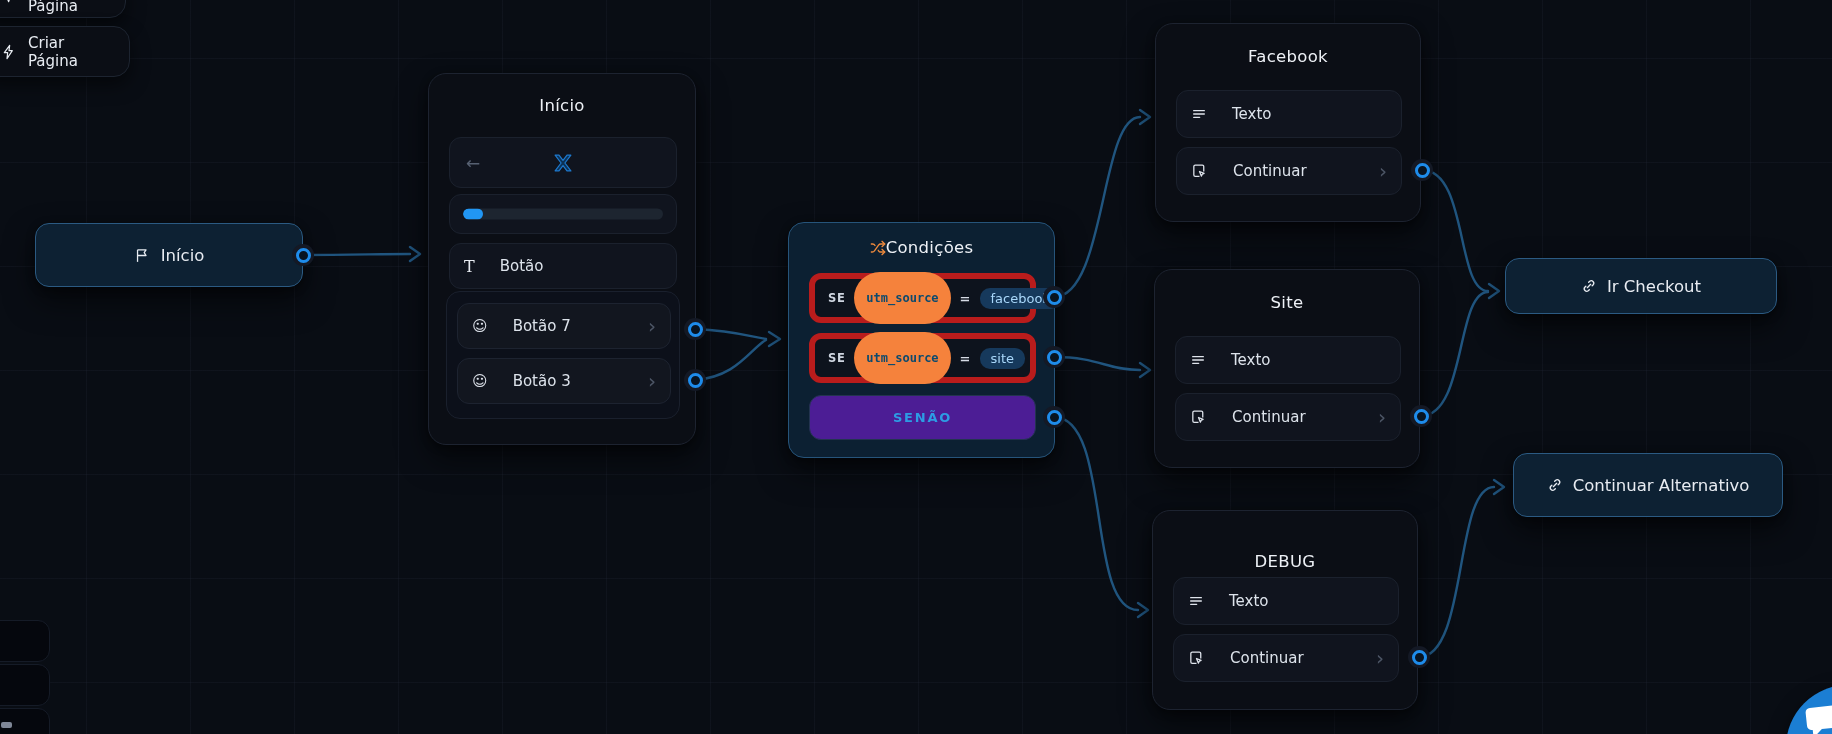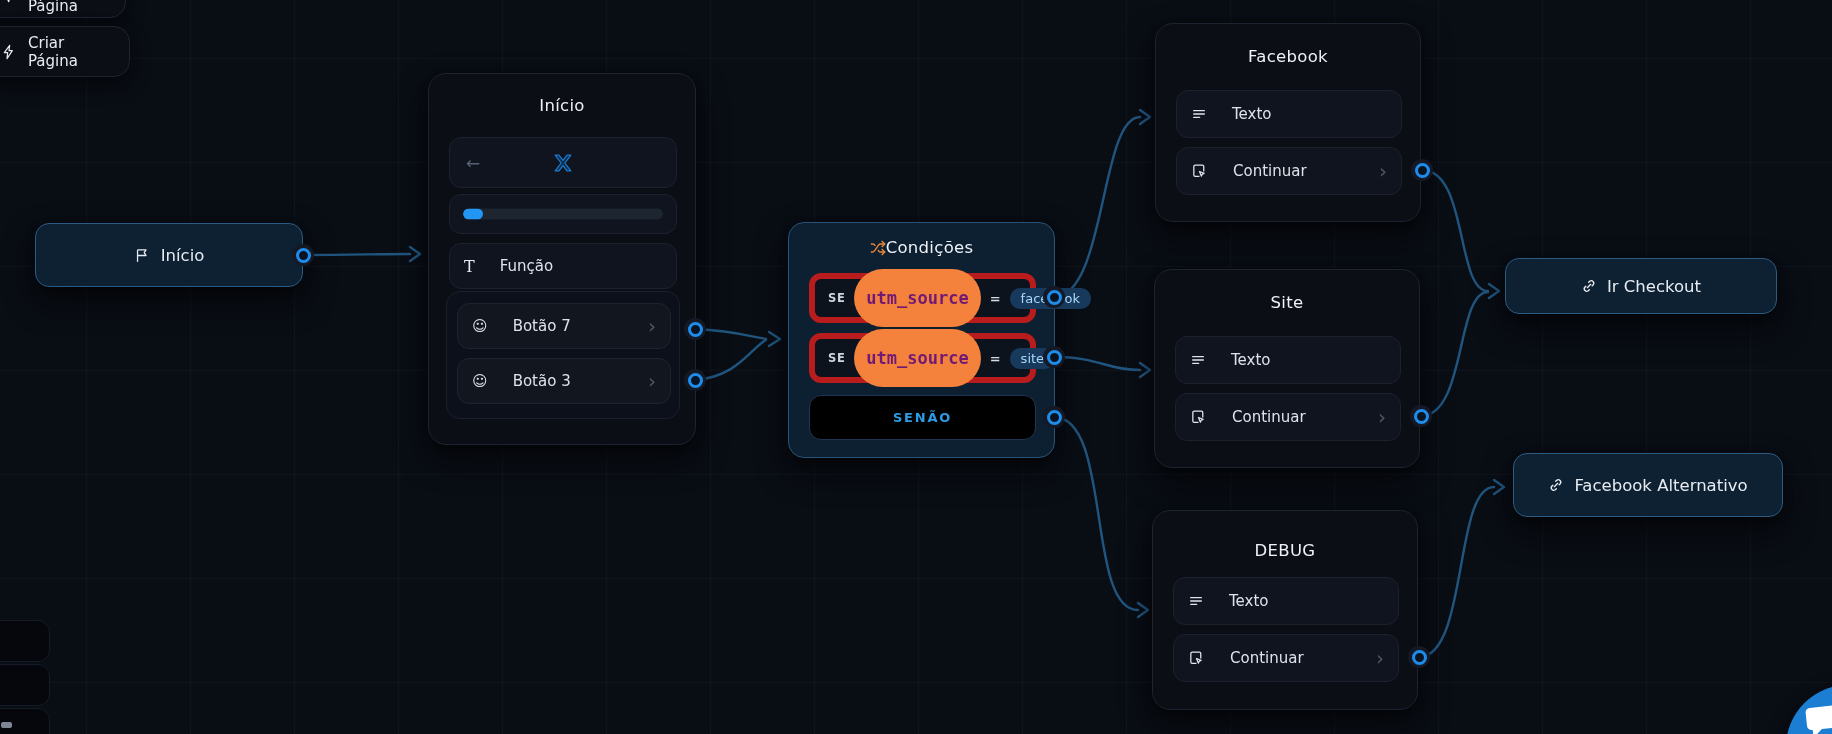--- a/index.html
+++ b/index.html
@@ -50,25 +50,25 @@
   .group .card { background:#12161f; border:1px solid #1d2330; }
   .t-glyph { font-family:"DejaVu Serif", serif; font-size:16px; color:#e8ecf2; }
   .smiley { font-size:15px; color:#dfe4ec; }
 
   
   .cond-node { background:#0c2032; border:1.5px solid #26547a; border-radius:16px; }
   .cond-title { display:flex; align-items:center; justify-content:center; }
   .cond-row { position:absolute; background:#0d131d; border:6px solid #b91c1c; border-radius:12px; }
   .cond-inner { display:flex; align-items:center; gap:9px; padding:0 13px; height:100%; }
   .kw { font-size:11.5px; font-weight:600; letter-spacing:.6px; color:#cdd4df; }
-  .pill-var { background:#f5823c; color:#701a75; border-radius:999px; padding:19px 12px;
-              font-family:"DejaVu Sans Mono", monospace; font-size:17px; font-weight:700; }
+  .pill-var { background:#f5823c; color:#0c4a6e; border-radius:999px; padding:19px 12px;
+              font-family:"DejaVu Sans Mono", monospace; font-size:12px; font-weight:700; }
   .op { font-size:13px; font-weight:700; color:#d6dce6; }
   .pill-val { background:#16395c; color:#a9d7fa; border-radius:10px; padding:3px 11px; font-size:13px; }
-  .else-row { background:#000000; border:1px solid #233450; }
+  .else-row { background:#4c1d95; border:1px solid #233450; }
   .else-label { width:100%; text-align:center; font-size:13px; font-weight:700;
                 letter-spacing:1.8px; color:#2d9ce4; }
 
   
   .toolbtn { position:absolute; background:#0b0e15; border:1px solid #1d2430; border-radius:16px;
              box-shadow:0 8px 18px rgba(0,0,0,.5); display:flex; align-items:center; gap:11px;
              padding:0 18px; font-size:15px; color:#e8ecf2; }
 
   
   .left-stack { position:absolute; left:-34px; width:84px; height:42px; border-radius:12px;
@@ -131,21 +131,21 @@
 
   <div class="card" style="left:20px; top:120px; width:228px; height:40px;">
     <div class="progress-track">
       <div class="progress-fill" style="width: 10%;"></div>
     </div>
   </div>
 
   <div class="card" style="left:20px; top:169px; width:228px; height:46px;">
     <div class="rowflex">
       <span class="t-glyph">T</span>
-      <span class="rowlabel">Função</span>
+      <span class="rowlabel">Botão</span>
     </div>
   </div>
 
   <div class="group" style="left:17px; top:217px; width:234px; height:128px;">
     <div class="card" style="left:10px; top:11px; width:214px; height:46px;">
       <div class="rowflex">
         <span class="smiley">☺</span>
         <span class="rowlabel">Botão 7</span>
         <span class="chev">›</span>
       </div>
@@ -237,21 +237,21 @@
         <path d="M18 12 V5 a2 2 0 0 0 -2 -2 H6 a2 2 0 0 0 -2 2 v12 a2 2 0 0 0 2 2 h6"></path>
         <path d="M12 12 l2.6 6.5 1.3-2.6 2.6-1.3 Z"></path>
       </svg>
       <span class="rowlabel">Continuar</span>
       <span class="chev">›</span>
     </div>
   </div>
 </div>
 
 <div class="node" style="left:1152px; top:510px; width:266px; height:200px;">
-  <div class="node-title" style="top:30px;">DEBUG</div>
+  <div class="node-title" style="top:41px;">DEBUG</div>
   <div class="card" style="left:20px; top:66px; width:226px; height:48px;">
     <div class="rowflex">
       <svg class="icon16" viewBox="0 0 24 24" fill="none" stroke="#dfe4ec" stroke-width="2" stroke-linecap="round">
         <line x1="4" y1="7" x2="20" y2="7"></line>
           <line x1="4" y1="12" x2="20" y2="12"></line>
           <line x1="4" y1="17" x2="13" y2="17"></line>
       </svg>
       <span class="rowlabel">Texto</span>
     </div>
   </div>
@@ -278,21 +278,21 @@
   </div>
 </div>
 
 <div class="node node-blue" style="left:1513px; top:453px; width:270px; height:64px;">
   <div class="centerflex">
     <svg class="icon16" viewBox="0 0 24 24" fill="none" stroke="#e8ecf2" stroke-width="2" stroke-linecap="round">
       <path d="M9.5 14.5 L14.5 9.5"></path>
       <path d="M11.5 6.5 l1.6-1.6 a3.7 3.7 0 0 1 5.2 5.2 L16.7 11.7"></path>
       <path d="M12.5 17.5 l-1.6 1.6 a3.7 3.7 0 0 1 -5.2-5.2 L7.3 12.3"></path>
     </svg>
-    <span>Facebook Alternativo</span>
+    <span>Continuar Alternativo</span>
   </div>
 </div>
 
 <div class="port" style="left:292px; top:244px;">
     <div class="ring"></div>
   </div>
 <div class="port" style="left:684px; top:318px;">
     <div class="ring"></div>
   </div>
 <div class="port" style="left:684px; top:369px;">

